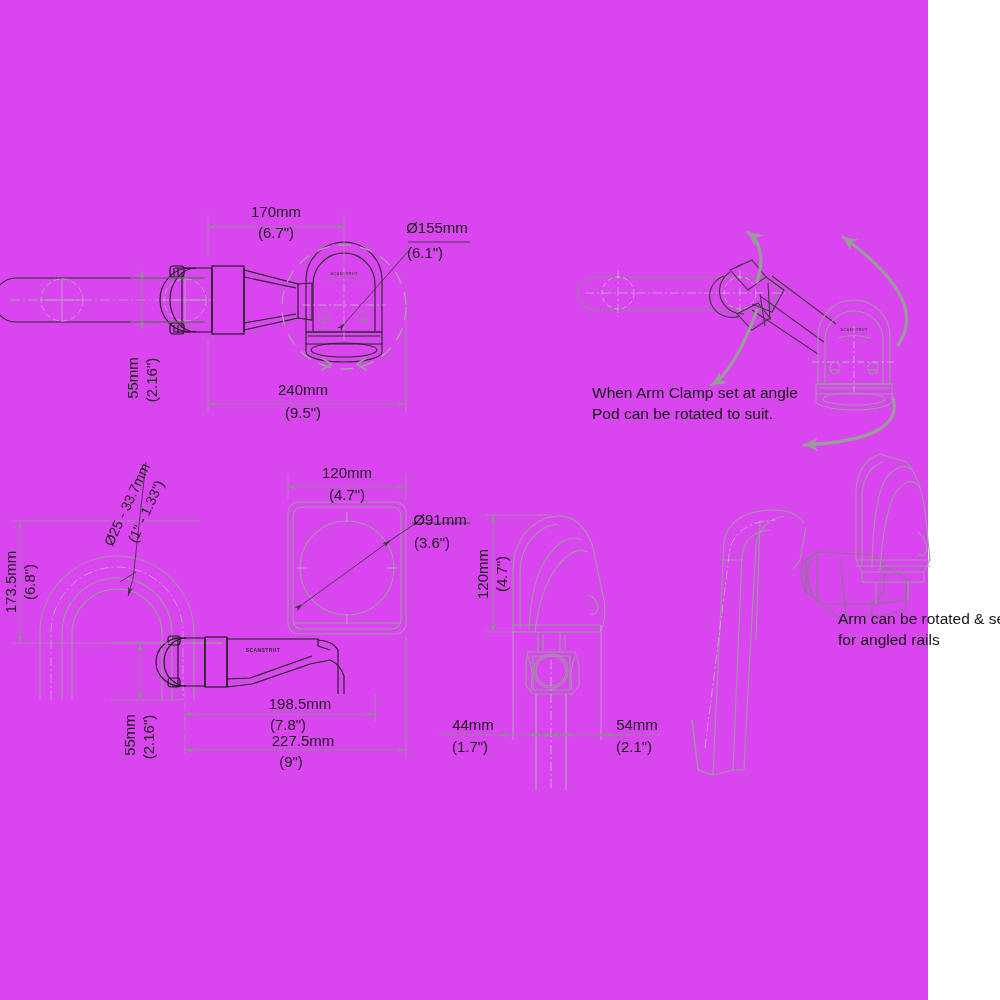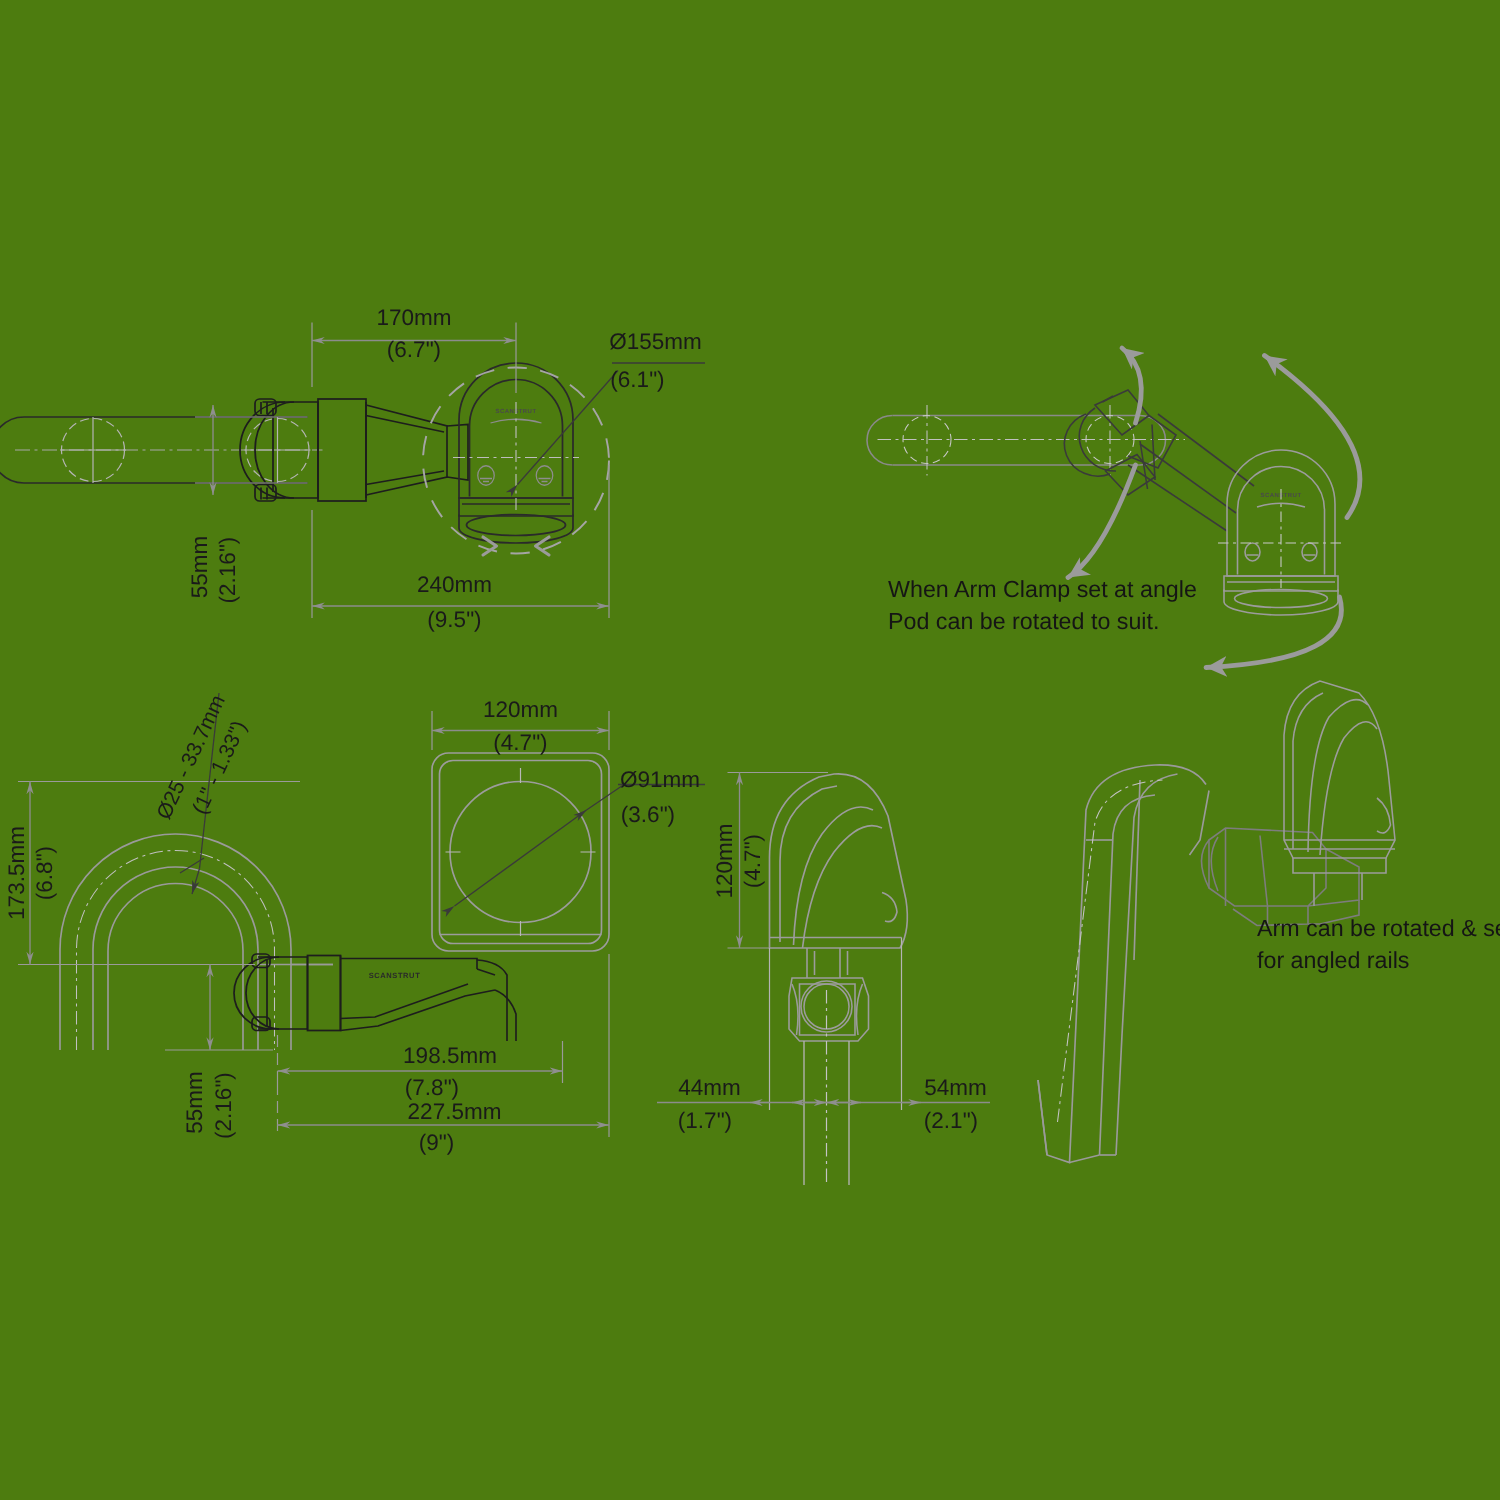--- a/index.html
+++ b/index.html
@@ -12,23 +12,23 @@
     width: 1000px;
     height: 1000px;
     font-family: "Liberation Sans", sans-serif;
     overflow: hidden;
     position: relative;
   }
   #sheet {
     position: absolute;
     left: 0;
     top: 0;
-    width: 1000px;
+    width: 928px;
     height: 1000px;
-    background: #4d7c0f;
+    background: #d946ef;
   }
   svg.drawing {
     position: absolute;
     left: 0;
     top: 0;
     width: 1000px;
     height: 1000px;
     display: block;
   }
   .dim-text {

